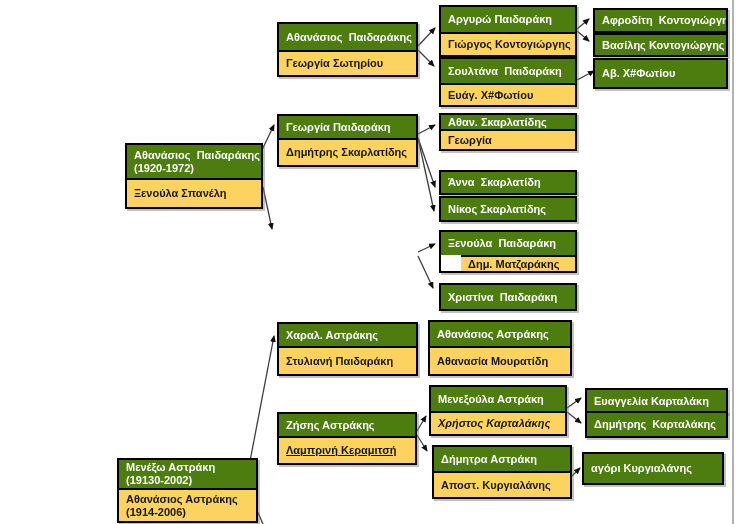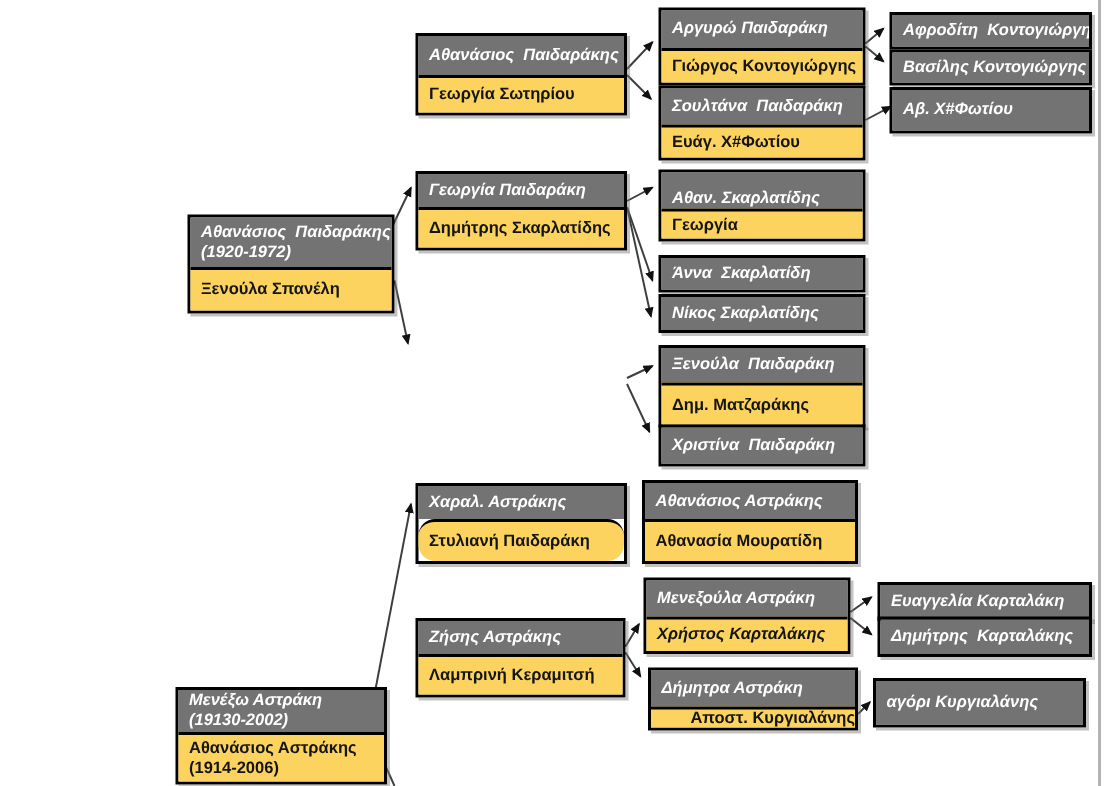--- a/index.html
+++ b/index.html
@@ -10,21 +10,21 @@
   #connector-svg{position:absolute;left:0;top:0;width:736px;height:524px;z-index:1;}
   .box{
     position:absolute;box-sizing:border-box;border:2px solid #000;z-index:2;
     box-shadow:2px 2px 0 rgba(120,120,120,0.45);
   }
   .row{
     box-sizing:border-box;display:flex;flex-direction:column;justify-content:center;
     padding-left:7px;overflow:hidden;
   }
   .row + .row{border-top:2px solid #000;}
-  .row.red{background:#737373;font-style:italic;}
+  .row.red{background:#4d7c0f;}
   .row.yellow{background:#FBD35E;}
   .line{font-weight:bold;font-size:11px;line-height:1.18;white-space:pre;letter-spacing:0;}
   .red .line{color:#ffffff;}
   .yellow .line{color:#141414;}
   .line.small{font-size:11px;}
   .edge-line{position:absolute;top:0;width:2px;height:524px;background:#b3b3b3;z-index:0;}
   .conn{stroke:#3d3d3d;stroke-width:1.3;}
 </style>
 </head>
 <body>
@@ -107,55 +107,55 @@
     </div>
     <div class="box" style="left: 277px; top: 114px; width: 141px;">
       <div class="row red" style="height: 22px;">
         <div class="line">Γεωργία Παιδαράκη</div>
       </div>
       <div class="row yellow" style="height: 27px;">
         <div class="line">Δημήτρης Σκαρλατίδης</div>
       </div>
     </div>
     <div class="box" style="left: 439px; top: 113px; width: 138px;">
-      <div class="row red" style="height: 24px; justify-content: flex-end;">
+      <div class="row red" style="height: 14px; justify-content: flex-end;">
         <div class="line">Αθαν. Σκαρλατίδης</div>
       </div>
       <div class="row yellow" style="height: 20px;">
         <div class="line">Γεωργία</div>
       </div>
     </div>
     <div class="box" style="left: 439px; top: 170px; width: 138px;">
       <div class="row red" style="height: 21px;">
         <div class="line">Άννα  Σκαρλατίδη</div>
       </div>
     </div>
     <div class="box" style="left: 439px; top: 196px; width: 138px;">
       <div class="row red" style="height: 22px;">
         <div class="line">Νίκος Σκαρλατίδης</div>
       </div>
     </div>
     <div class="box" style="left: 439px; top: 230px; width: 138px;">
       <div class="row red" style="height: 23px;">
         <div class="line">Ξενούλα  Παιδαράκη</div>
       </div>
+      <div class="row yellow" style="height: 16px; margin-left: 20px;">
+        <div class="line">Δημ. Ματζαράκης</div>
+      </div>
+    </div>
+    <div class="box" style="left: 439px; top: 283px; width: 138px;">
+      <div class="row red" style="height: 24px;">
+        <div class="line">Χριστίνα  Παιδαράκη</div>
+      </div>
+    </div>
+    <div class="box" style="left: 277px; top: 322px; width: 141px;">
+      <div class="row red" style="height: 22px;">
+        <div class="line">Χαραλ. Αστράκης</div>
+      </div>
       <div class="row yellow" style="height: 28px;">
-        <div class="line">Δημ. Ματζαράκης</div>
-      </div>
-    </div>
-    <div class="box" style="left: 439px; top: 283px; width: 138px;">
-      <div class="row red" style="height: 24px;">
-        <div class="line">Χριστίνα  Παιδαράκη</div>
-      </div>
-    </div>
-    <div class="box" style="left: 277px; top: 322px; width: 141px;">
-      <div class="row red" style="height: 22px;">
-        <div class="line">Χαραλ. Αστράκης</div>
-      </div>
-      <div class="row yellow" style="height: 28px; border-radius: 11px;">
         <div class="line">Στυλιανή Παιδαράκη</div>
       </div>
     </div>
     <div class="box" style="left: 428px; top: 320px; width: 144px;">
       <div class="row red" style="height: 24px;">
         <div class="line">Αθανάσιος Αστράκης</div>
       </div>
       <div class="row yellow" style="height: 28px;">
         <div class="line">Αθανασία Μουρατίδη</div>
       </div>
@@ -165,39 +165,39 @@
         <div class="line">Μενεξούλα Αστράκη</div>
       </div>
       <div class="row yellow" style="height: 23px; font-style: italic;">
         <div class="line">Χρήστος Καρταλάκης</div>
       </div>
     </div>
     <div class="box" style="left: 277px; top: 412px; width: 140px;">
       <div class="row red" style="height: 22px;">
         <div class="line">Ζήσης Αστράκης</div>
       </div>
-      <div class="row yellow" style="height: 27px;">
+      <div class="row yellow" style="height: 27px; text-decoration: underline;">
         <div class="line">Λαμπρινή Κεραμιτσή</div>
       </div>
     </div>
     <div class="box" style="left: 585px; top: 388px; width: 143px;">
       <div class="row red" style="height: 22px;">
         <div class="line">Ευαγγελία Καρταλάκη</div>
       </div>
     </div>
     <div class="box" style="left: 585px; top: 411px; width: 143px;">
       <div class="row red" style="height: 23px;">
         <div class="line">Δημήτρης  Καρταλάκης</div>
       </div>
     </div>
     <div class="box" style="left: 432px; top: 445px; width: 140px;">
       <div class="row red" style="height: 24px;">
         <div class="line">Δήμητρα Αστράκη</div>
       </div>
-      <div class="row yellow" style="height: 14px; text-align: right;">
+      <div class="row yellow" style="height: 26px;">
         <div class="line">Αποστ. Κυργιαλάνης</div>
       </div>
     </div>
     <div class="box" style="left: 582px; top: 452px; width: 142px;">
       <div class="row red" style="height: 29px;">
         <div class="line">αγόρι Κυργιαλάνης</div>
       </div>
     </div>
     <div class="box" style="left: 117px; top: 458px; width: 141px;">
       <div class="row red" style="height: 28px;">

